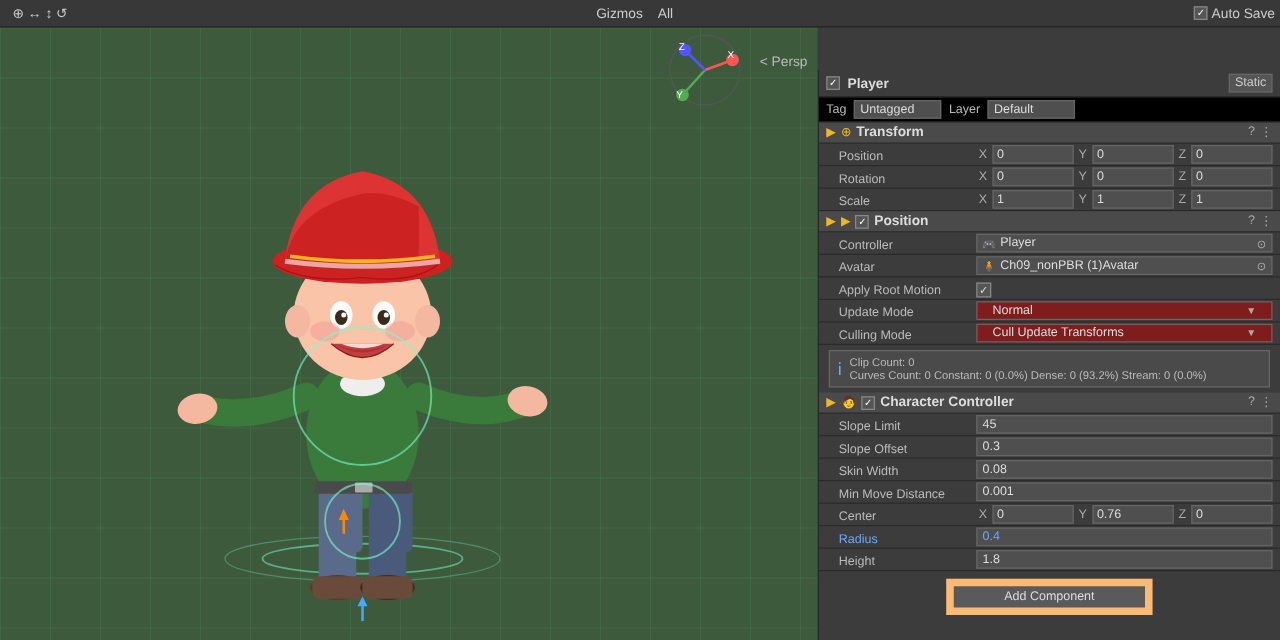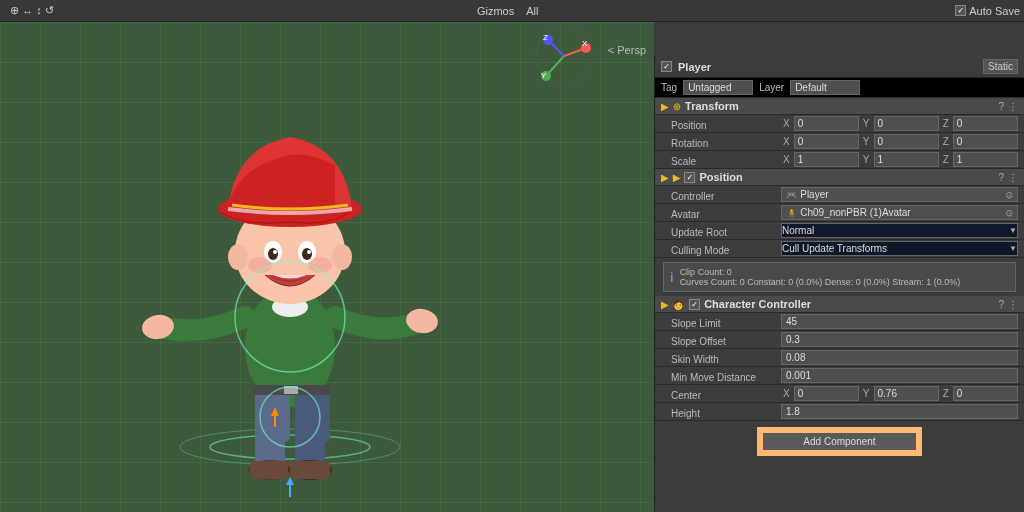--- a/index.html
+++ b/index.html
@@ -210,23 +210,23 @@
       background: #4f4f4f;
       border: 1px solid #666;
       padding: 1px 3px;
       flex: 1;
     }
 
     
     .dropdown-val {
       color: #ddd;
       font-size: 10px;
-      background: #0f172a;
-      border: 1px solid #666;
-      padding: 1px 0;
+      background: #7f1d1d;
+      border: 1px solid #666;
+      padding: 1px 12px;
       flex: 1;
       display: flex;
       align-items: center;
       justify-content: space-between;
     }
     .dropdown-arrow { color: #aaa; font-size: 8px; }
 
     
     .ref-val {
       color: #ddd;
@@ -479,42 +479,46 @@
 
     <div class="prop-row">
       <span class="prop-label">Avatar</span>
       <div class="ref-val">
         <span class="ref-icon">🧍</span>
         <span>Ch09_nonPBR (1)Avatar</span>
         <span class="ref-btn">⊙</span>
       </div>
     </div>
 
-
-    <div class="prop-row">
-      <span class="prop-label">Update Root</span>
+    <div class="prop-row">
+      <span class="prop-label">Apply Root Motion</span>
+      <div class="prop-checkbox checked">✓</div>
+    </div>
+
+    <div class="prop-row">
+      <span class="prop-label">Update Mode</span>
       <div class="dropdown-val">
         <span>Normal</span>
         <span class="dropdown-arrow">▼</span>
       </div>
     </div>
 
     <div class="prop-row">
       <span class="prop-label">Culling Mode</span>
       <div class="dropdown-val">
         <span>Cull Update Transforms</span>
         <span class="dropdown-arrow">▼</span>
       </div>
     </div>
 
     <div class="info-box">
       <span class="info-icon">ℹ</span>
       <div>
         <div>Clip Count: 0</div>
-        <div>Curves Count: 0 Constant: 0 (0.0%) Dense: 0 (0.0%) Stream: 1 (0.0%)</div>
+        <div>Curves Count: 0 Constant: 0 (0.0%) Dense: 0 (93.2%) Stream: 0 (0.0%)</div>
       </div>
     </div>
 
     <div class="section-header">
       <span class="section-icon">▶</span>
       <span style="color:#f0b820;font-size:10px;">🧑</span>
       <div class="checkbox-small checked"></div>
       <span class="section-title">Character Controller</span>
       <div class="section-actions">
         <span>?</span>
@@ -547,20 +551,24 @@
       <div class="xyz-row">
         <span class="xyz-label">X</span>
         <span class="xyz-val">0</span>
         <span class="xyz-label">Y</span>
         <span class="xyz-val">0.76</span>
         <span class="xyz-label">Z</span>
         <span class="xyz-val">0</span>
       </div>
     </div>
 
+    <div class="prop-row">
+      <span class="prop-label highlight">Radius</span>
+      <span class="prop-value" style="color:#6af;">0.4</span>
+    </div>
 
     <div class="prop-row">
       <span class="prop-label">Height</span>
       <span class="prop-value">1.8</span>
     </div>
 
     <div class="add-component-btn">
       <button>Add Component</button>
     </div>
 

